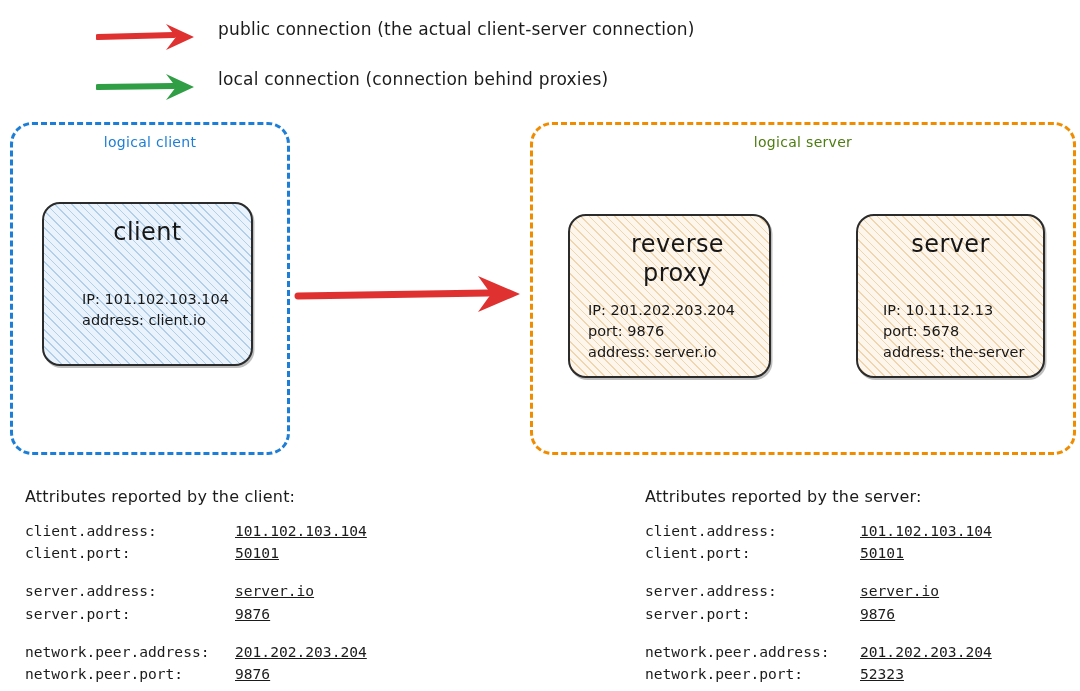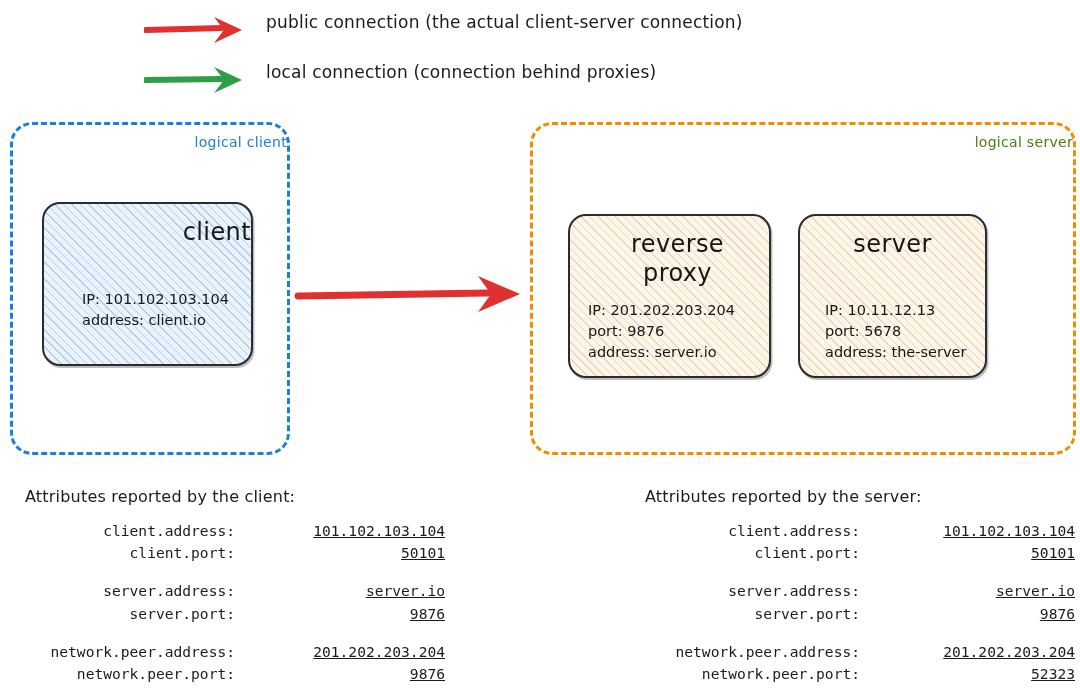--- a/index.html
+++ b/index.html
@@ -10,21 +10,21 @@
   body {
     width: 1080px;
     height: 691px;
     position: relative;
     overflow: hidden;
     font-family: "DejaVu Sans", sans-serif;
     color: #1b1b1b;
   }
 
   
-  #legend { position: absolute; left: 0; top: 4px; width: 1020px; height: 100px; margin-left: 48px; }
+  #legend { position: absolute; left: 0; top: 11px; width: 1020px; height: 100px; }
   .legend-row { position: absolute; left: 0; width: 1080px; height: 40px; }
   .legend-arrow { position: absolute; left: 96px; top: 0; width: 110px; height: 40px; }
   .legend-label {
     position: absolute;
     left: 218px;
     top: 2px;
     font-family: "DejaVu Sans", sans-serif;
     font-size: 17px;
     letter-spacing: 0.2px;
     color: #1b1b1b;
@@ -38,21 +38,21 @@
     border-style: dashed;
     border-radius: 22px;
     background: transparent;
     box-sizing: border-box;
   }
   .logical-group-label {
     position: absolute;
     top: -11px;
     left: 0;
     width: 100%;
-    text-align: right;
+    text-align: center;
     font-size: 14px;
     letter-spacing: 0.3px;
     white-space: nowrap;
   }
   #logical-client {
     left: 10px; top: 122px; width: 280px; height: 333px;
     border-color: #1c7ed6;
   }
   #logical-client .logical-group-label { color: #1c7ed6; top: 9px; }
   #logical-server {
@@ -91,40 +91,40 @@
   #node-client {
     left: 42px; top: 202px; width: 211px; height: 164px;
     background-color: #eaf3fb;
     background-image: repeating-linear-gradient(
       45deg,
       rgba(140,185,225,0.62) 0px,
       rgba(140,185,225,0.62) 1.1px,
       rgba(255,255,255,0) 1.1px,
       rgba(255,255,255,0) 6px);
   }
-  #node-client .node-title { top: 14px; text-align: right; }
+  #node-client .node-title { top: 14px; }
   #node-client .node-props { left: 38px; top: 85px; }
 
   
   #node-reverse-proxy {
     left: 568px; top: 214px; width: 203px; height: 164px;
     background-color: #fdf6ec;
     background-image: repeating-linear-gradient(
       45deg,
       rgba(233,180,110,0.50) 0px,
       rgba(233,180,110,0.50) 1.1px,
       rgba(255,255,255,0) 1.1px,
       rgba(255,255,255,0) 6px);
   }
   #node-reverse-proxy .node-title { top: 14px; padding-left: 8px; }
   #node-reverse-proxy .node-props { left: 18px; top: 84px; }
 
   
   #node-server {
-    left: 798px; top: 214px; width: 189px; height: 164px;
+    left: 856px; top: 214px; width: 189px; height: 164px;
     background-color: #fdf6ec;
     background-image: repeating-linear-gradient(
       45deg,
       rgba(233,180,110,0.50) 0px,
       rgba(233,180,110,0.50) 1.1px,
       rgba(255,255,255,0) 1.1px,
       rgba(255,255,255,0) 6px);
   }
   #node-server .node-title { top: 14px; }
   #node-server .node-props { left: 25px; top: 84px; }
@@ -139,21 +139,21 @@
   .attr-panel { position: absolute; }
   .attr-heading {
     font-family: "DejaVu Sans", sans-serif;
     font-size: 16px;
     letter-spacing: 0.2px;
     color: #1b1b1b;
     white-space: nowrap;
     margin: 0 0 14px 0;
     font-weight: normal;
   }
-  .attr-group { margin-bottom: 16px; text-align: right; }
+  .attr-group { margin-bottom: 16px; }
   .attr-row {
     display: flex;
     font-family: "DejaVu Sans Mono", monospace;
     font-size: 14.6px;
     line-height: 1.52;
     color: #1b1b1b;
     white-space: pre;
   }
   .attr-key { width: 210px; flex: 0 0 210px; }
   .attr-val { flex: 1 1 auto; text-decoration: underline; }

